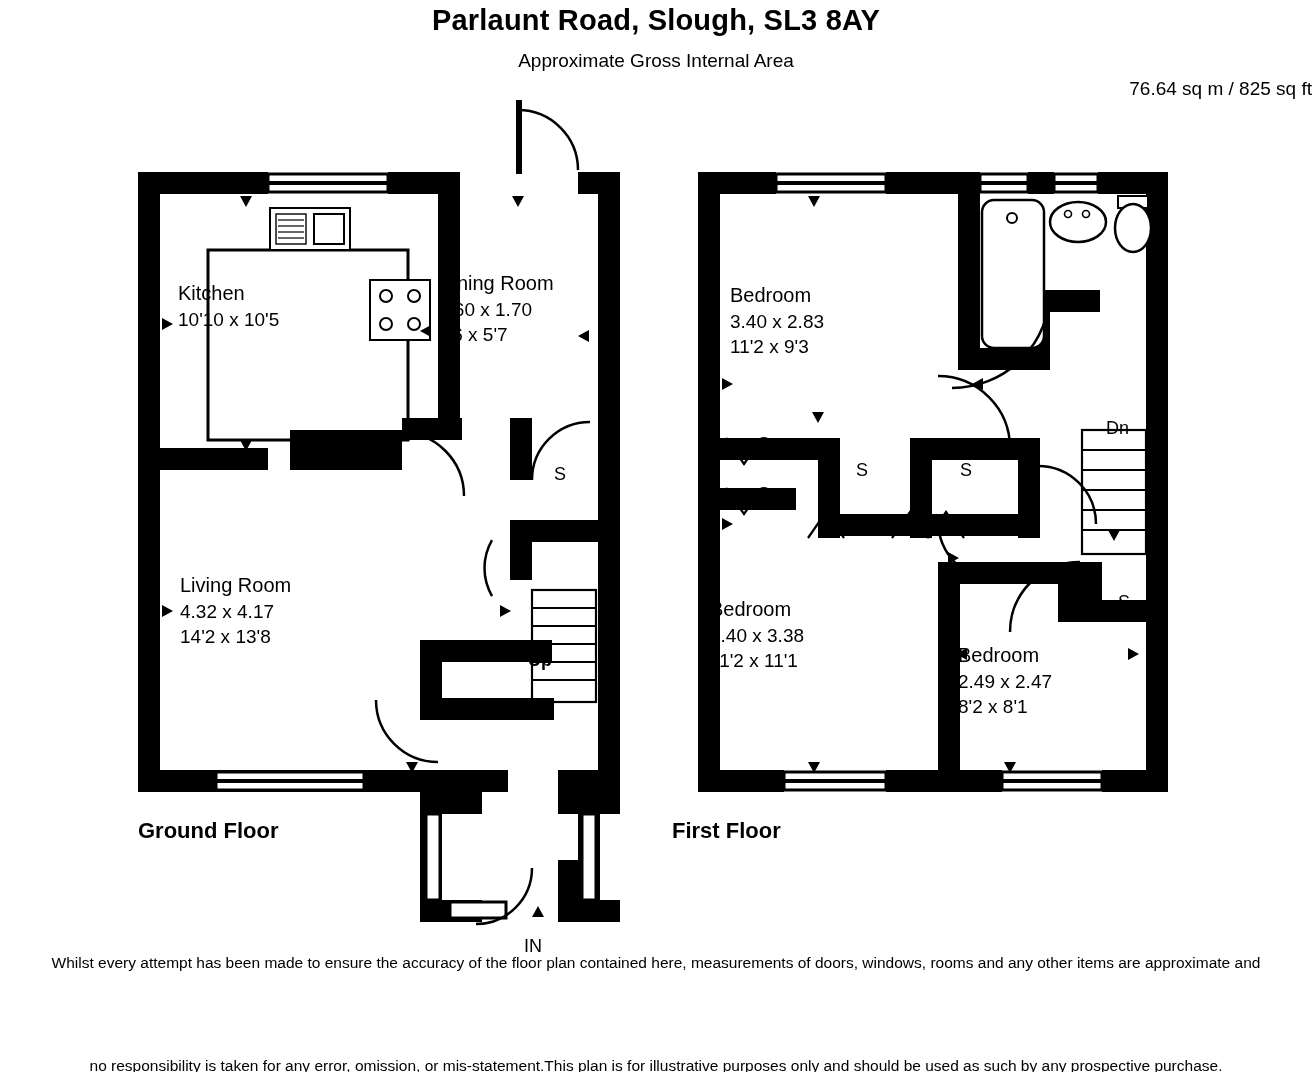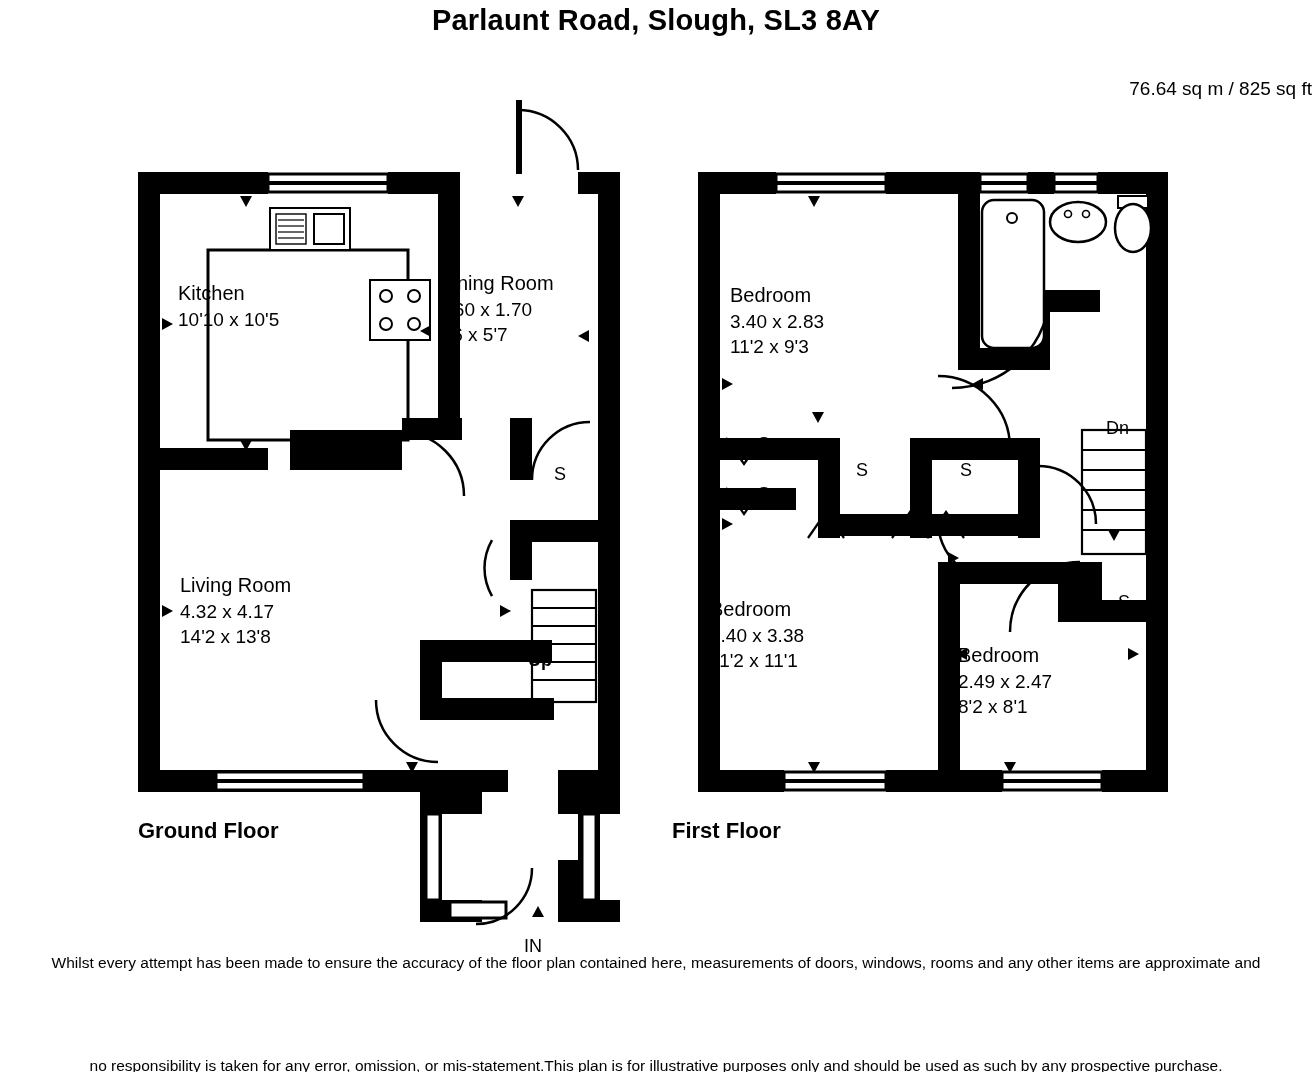--- a/index.html
+++ b/index.html
@@ -30,20 +30,21 @@
   .foot-prod{font-weight:bold;font-size:16px;}
 
   svg{display:block;overflow:visible;}
 </style>
 </head>
 <body>
 
 <div class="stage">
 
   <div class="abs title">Parlaunt Road, Slough, SL3 8AY</div>
+  <div class="abs sub1">Approximate Gross Internal Area</div>
   <div class="abs sub2">76.64 sq m / 825 sq ft</div>
 
   <div class="abs" style="left:120px;top:100px;width:530px;height:880px;">
     <svg width="530" height="880" viewBox="0 0 530 880">
       <g fill="#000">
 
         <rect x="18" y="72" width="22" height="620"></rect>
         <rect x="18" y="72" width="130" height="22"></rect>
         <rect x="268" y="72" width="60" height="22"></rect>
         <rect x="458" y="72" width="42" height="22"></rect>

